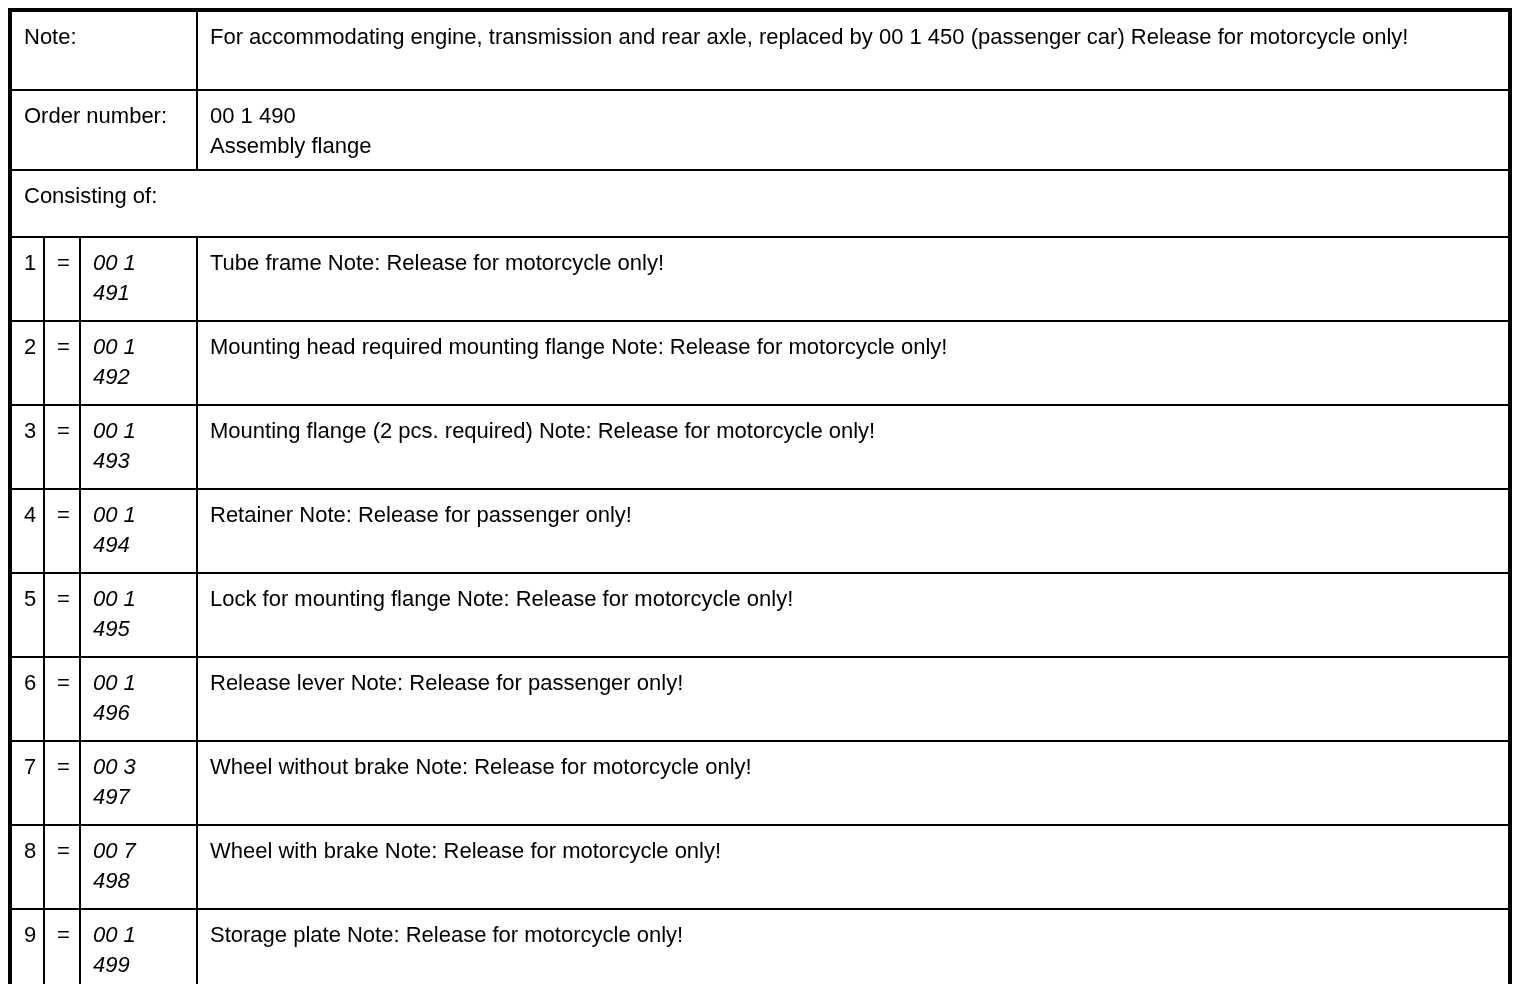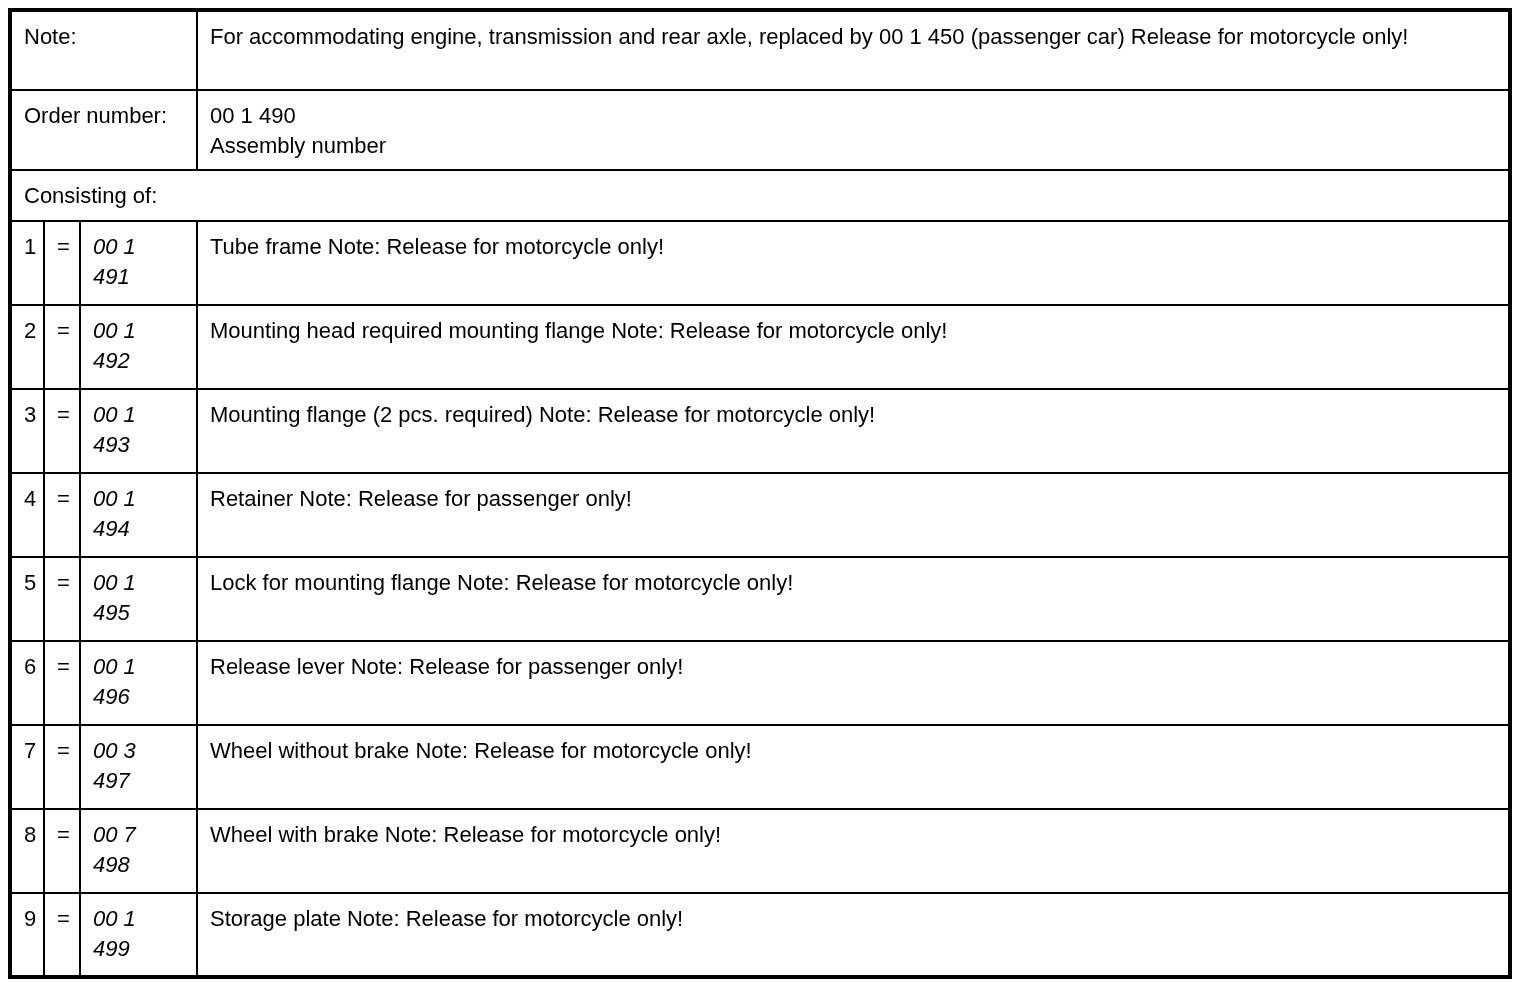--- a/index.html
+++ b/index.html
@@ -34,21 +34,21 @@
     line-height: 30px;
     overflow: hidden;
   }
   col.c-index  { width: 34px; }
   col.c-eq     { width: 36px; }
   col.c-part   { width: 117px; }
   col.c-desc   { width: auto; }
 
   tr.r-note    { height: 80px; }
   tr.r-order   { height: 65px; }
-  tr.r-consist { height: 51px; }
+  tr.r-consist { height: 67px; }
   tr.r-item    { height: 84px; }
 
   td.cell-index, td.cell-eq {
     text-align: center;
     padding-left: 2px;
     padding-right: 2px;
   }
   .part-wrap {
     width: 72px; 
     font-style: italic;
@@ -70,21 +70,21 @@
     </colgroup>
     <tbody>
       <tr class="r-note">
         <td class="cell-label" colspan="3">Note:</td>
         <td class="cell-text">For accommodating engine, transmission and rear axle, replaced by 00 1 450 (passenger car) Release for motorcycle only!</td>
       </tr>
       <tr class="r-order">
         <td class="cell-label" colspan="3">Order number:</td>
         <td class="cell-text">
           <div>00 1 490</div>
-          <div>Assembly number</div>
+          <div>Assembly flange</div>
         </td>
       </tr>
       <tr class="r-consist">
         <td class="cell-consist" colspan="4">Consisting of:</td>
       </tr>
 
       <tr class="r-item">
         <td class="cell-index">1</td>
         <td class="cell-eq">=</td>
         <td class="cell-part">

